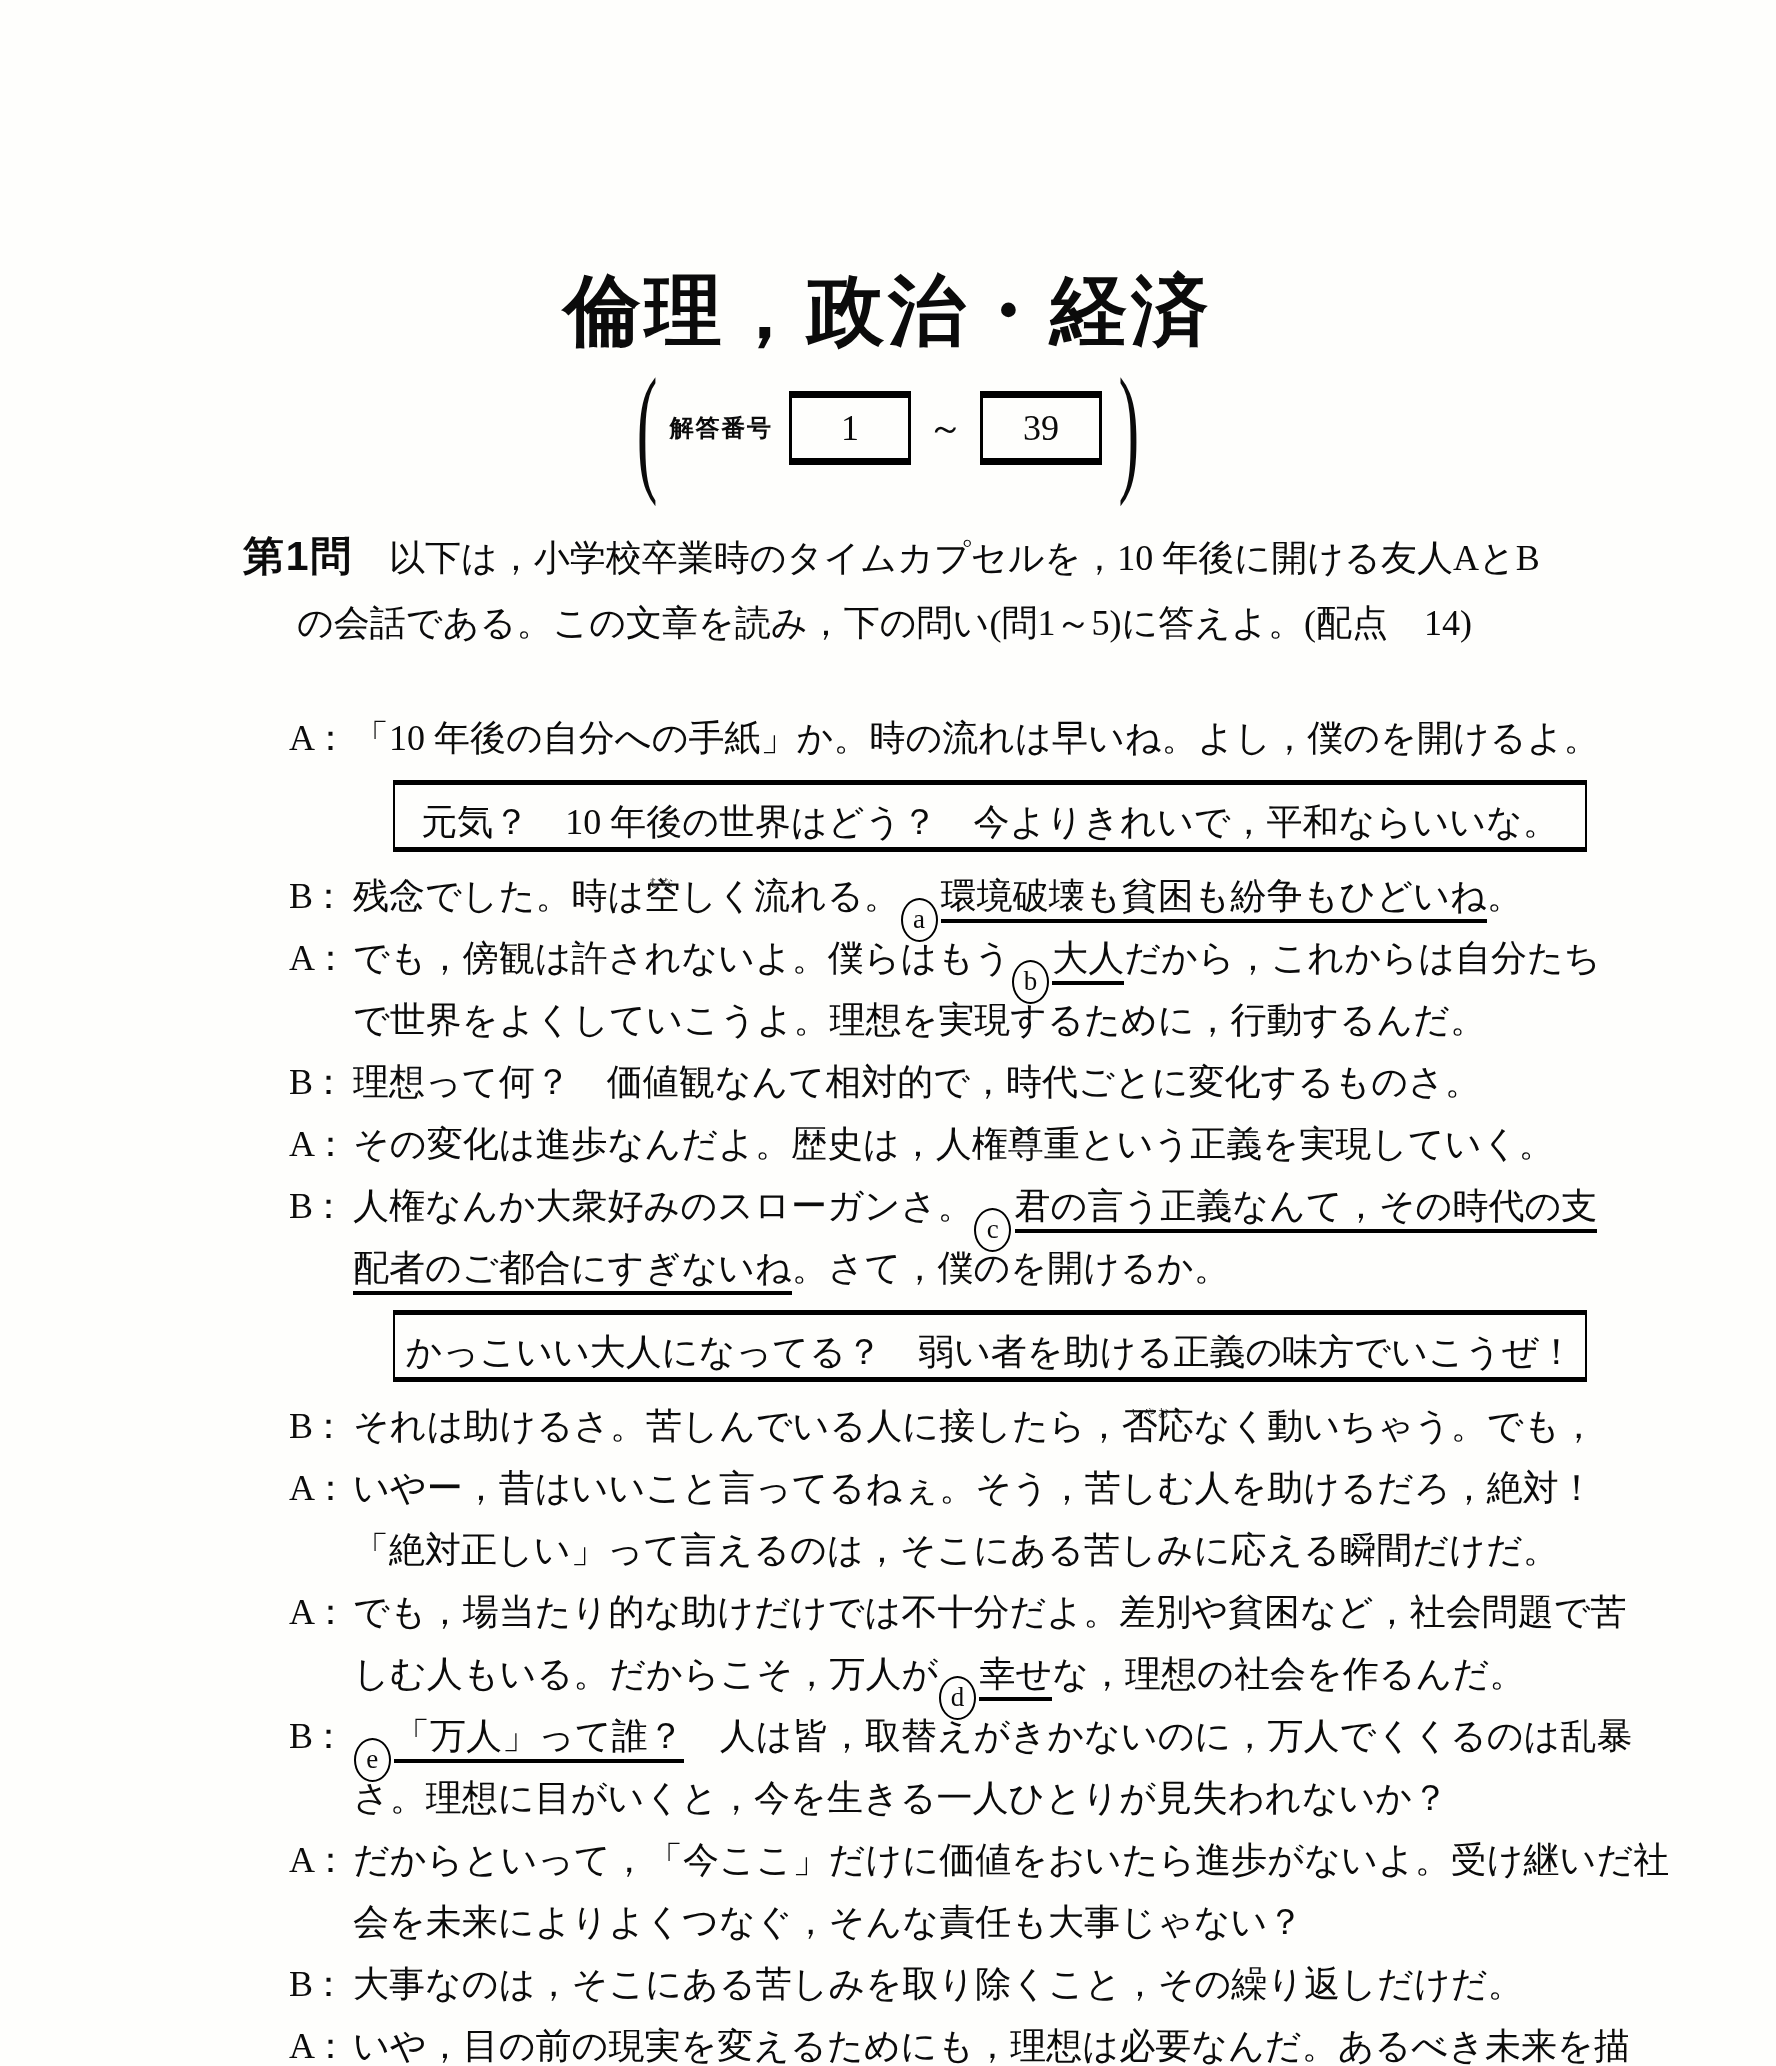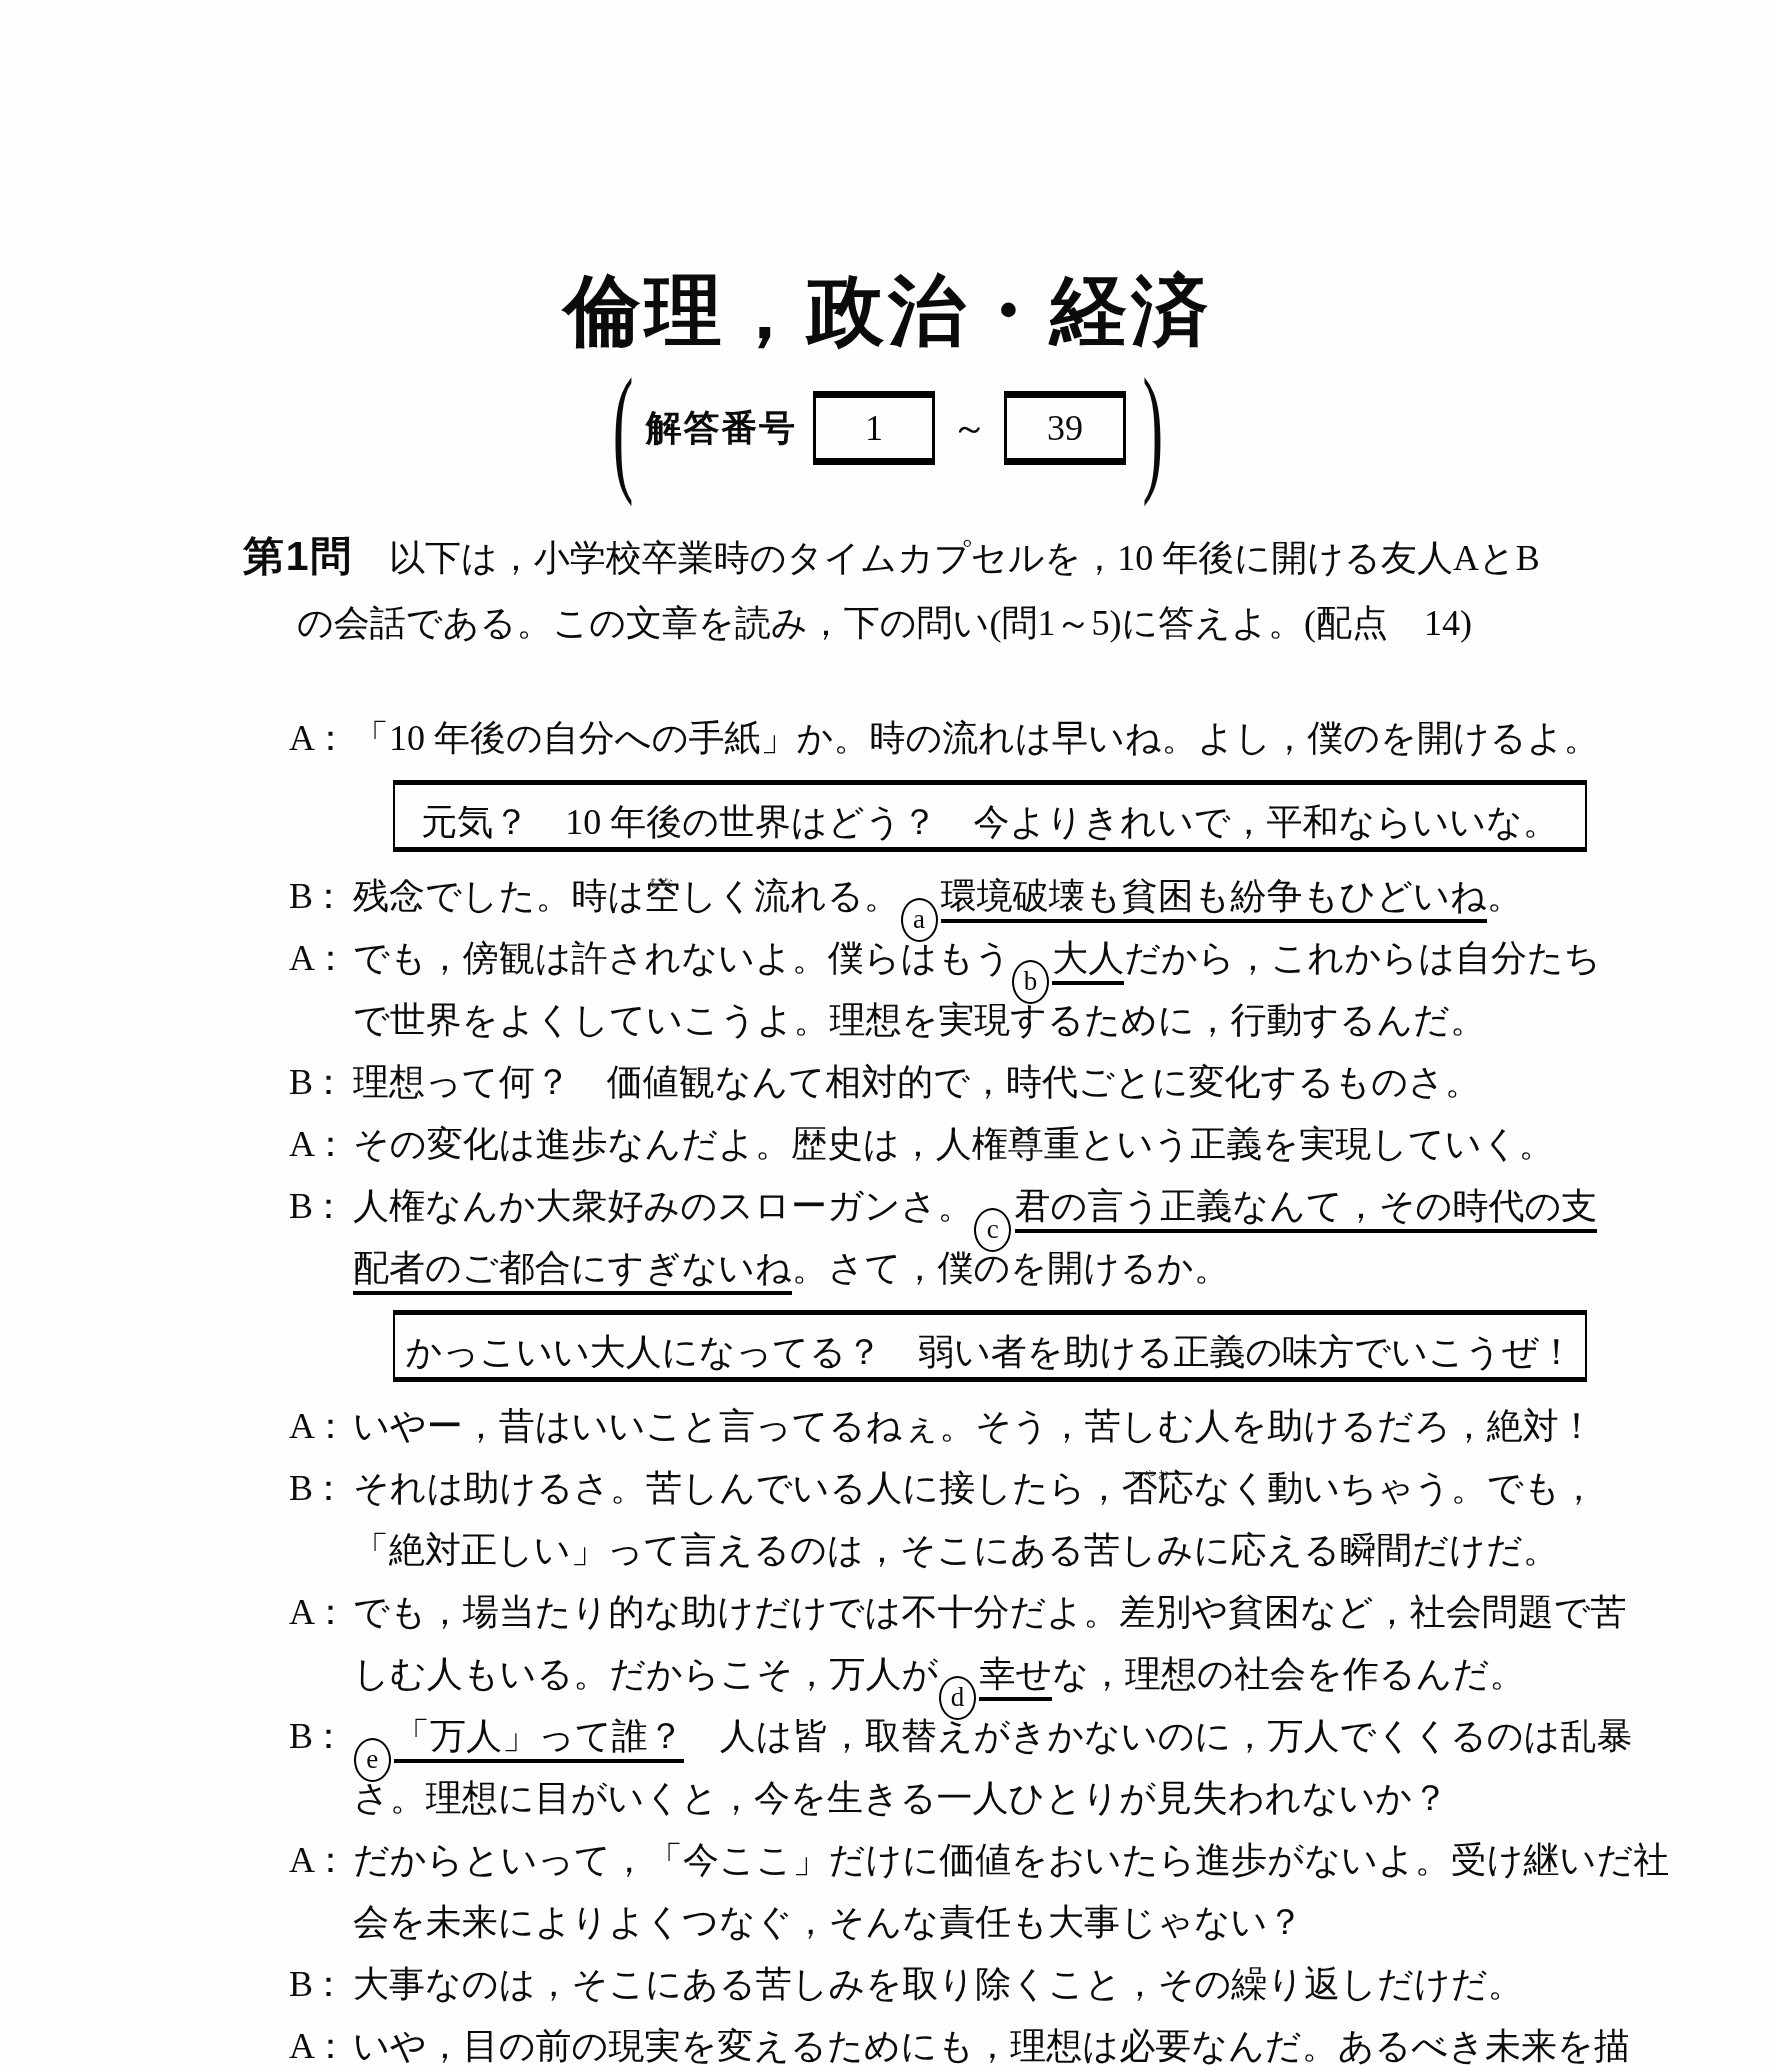--- a/index.html
+++ b/index.html
@@ -10,21 +10,21 @@
   .title{
     position:absolute;top:260px;left:0;width:100%;text-align:center;
     font-family:"Liberation Sans","DejaVu Sans",sans-serif;font-weight:900;
     font-size:77px;letter-spacing:4.1px;
   }
   .answer-row{
     position:absolute;top:391px;left:0;width:100%;
     display:flex;justify-content:center;align-items:center;gap:12.4px;
   }
   .paren{font-size:62px;transform:scaleY(2.3);font-weight:400;line-height:1;}
-  .ans-label{font-family:"Liberation Sans","DejaVu Sans",sans-serif;font-weight:bold;font-size:36px;letter-spacing:1.7px;}
+  .ans-label{font-family:"Liberation Sans","DejaVu Sans",sans-serif;font-weight:bold;font-size:24px;letter-spacing:1.7px;}
   .num-box{
     width:116px;height:60px;border:3.3px solid #000;border-top-width:7.4px;border-bottom-width:7.4px;
     display:flex;align-items:center;justify-content:center;font-size:36px;margin:0 4.1px;
   }
   .tilde{font-size:36px;}
   .q-block{position:absolute;top:524px;left:243px;font-size:36px;line-height:65px;white-space:nowrap;}
   .q-num{font-family:"Liberation Sans","DejaVu Sans",sans-serif;font-weight:900;font-size:41px;margin-right:36px;letter-spacing:1.7px;}
   .q-line2{margin-left:54px;}
   .dialogue{position:absolute;top:707px;left:289px;font-size:36px;}
   .dline{height:62px;line-height:62px;white-space:nowrap;}
@@ -72,22 +72,22 @@
       <div class="dline"><span class="dlabel">B：</span><span>残念でした。時は</span><span class="rb"><span>空</span><span class="rt">むな</span></span><span>しく流れる。</span><span class="circ">a</span><span class="u">環境破壊も貧困も紛争もひどいね</span><span>。</span></div>
       <div class="dline"><span class="dlabel">A：</span><span>でも，傍観は許されないよ。僕らはもう</span><span class="circ">b</span><span class="u">大人</span><span>だから，これからは自分たち</span></div>
       <div class="dline cont"><span>で世界をよくしていこうよ。理想を実現するために，行動するんだ。</span></div>
       <div class="dline"><span class="dlabel">B：</span><span>理想って何？　価値観なんて相対的で，時代ごとに変化するものさ。</span></div>
       <div class="dline"><span class="dlabel">A：</span><span>その変化は進歩なんだよ。歴史は，人権尊重という正義を実現していく。</span></div>
       <div class="dline"><span class="dlabel">B：</span><span>人権なんか大衆好みのスローガンさ。</span><span class="circ">c</span><span class="u">君の言う正義なんて，その時代の支</span></div>
       <div class="dline cont"><span class="u">配者のご都合にすぎないね</span><span>。さて，僕のを開けるか。</span></div>
       <div class="dbox">
         <span>かっこいい大人になってる？　弱い者を助ける正義の味方でいこうぜ！</span>
       </div>
+      <div class="dline"><span class="dlabel">B：</span><span>それは助けるさ。苦しんでいる人に接したら，</span><span class="rb"><span>否応</span><span class="rt">いやおう</span></span><span>なく動いちゃう。でも，</span></div>
       <div class="dline"><span class="dlabel">A：</span><span>いやー，昔はいいこと言ってるねぇ。そう，苦しむ人を助けるだろ，絶対！</span></div>
-      <div class="dline"><span class="dlabel">B：</span><span>それは助けるさ。苦しんでいる人に接したら，</span><span class="rb"><span>否応</span><span class="rt">いやおう</span></span><span>なく動いちゃう。でも，</span></div>
       <div class="dline cont"><span>「絶対正しい」って言えるのは，そこにある苦しみに応える瞬間だけだ。</span></div>
       <div class="dline"><span class="dlabel">A：</span><span>でも，場当たり的な助けだけでは不十分だよ。差別や貧困など，社会問題で苦</span></div>
       <div class="dline cont"><span>しむ人もいる。だからこそ，万人が</span><span class="circ">d</span><span class="u">幸せ</span><span>な，理想の社会を作るんだ。</span></div>
       <div class="dline"><span class="dlabel">B：</span><span class="circ">e</span><span class="u">「万人」って誰？</span><span>　人は皆，取替えがきかないのに，万人でくくるのは乱暴</span></div>
       <div class="dline cont"><span>さ。理想に目がいくと，今を生きる一人ひとりが見失われないか？</span></div>
       <div class="dline"><span class="dlabel">A：</span><span>だからといって，「今ここ」だけに価値をおいたら進歩がないよ。受け継いだ社</span></div>
       <div class="dline cont"><span>会を未来によりよくつなぐ，そんな責任も大事じゃない？</span></div>
       <div class="dline"><span class="dlabel">B：</span><span>大事なのは，そこにある苦しみを取り除くこと，その繰り返しだけだ。</span></div>
       <div class="dline"><span class="dlabel">A：</span><span>いや，目の前の現実を変えるためにも，理想は必要なんだ。あるべき未来を描</span></div>
     </div>

